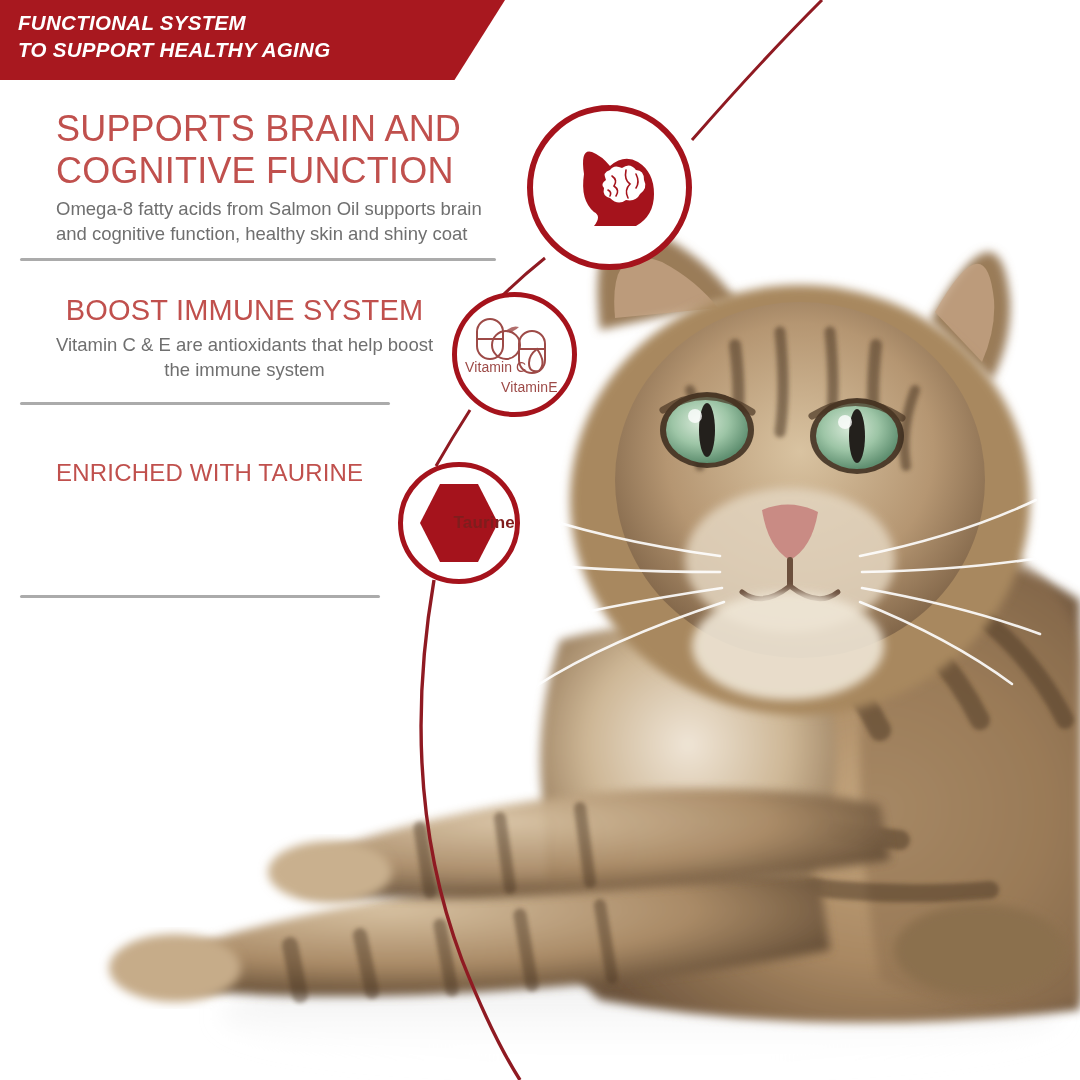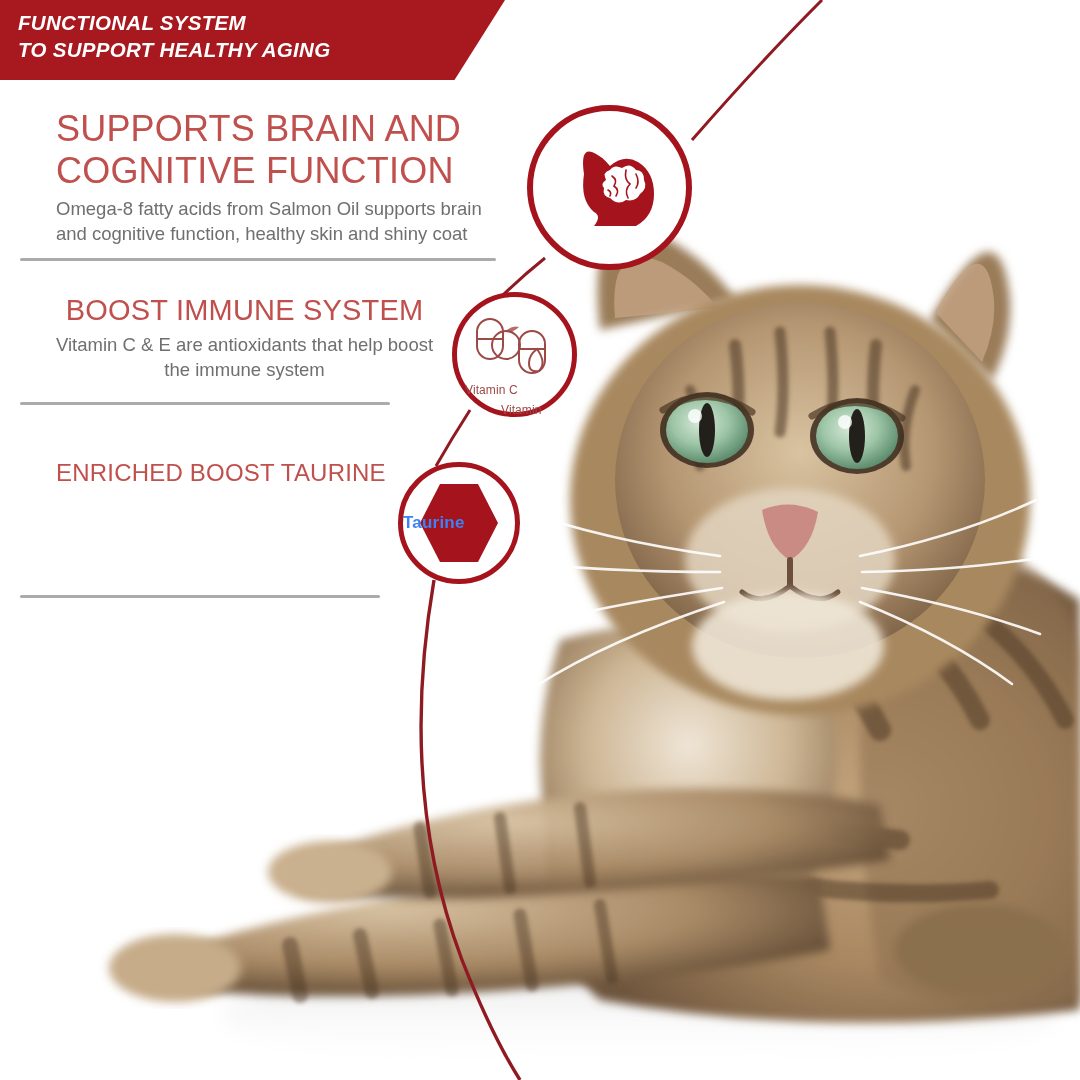--- a/index.html
+++ b/index.html
@@ -64,27 +64,27 @@
     box-sizing:border-box;
     display:flex;align-items:center;justify-content:center;
   }
   #badge-brain{left:527px;top:105px;width:165px;height:165px;}
   #badge-vitamin{left:452px;top:292px;width:125px;height:125px;border-width:5px;}
   #badge-taurine{left:398px;top:462px;width:122px;height:122px;border-width:5px;}
 
   .badge svg{display:block;}
   .hex-label{
     position:absolute;left:0;right:0;top:50%;transform:translateY(-50%);
-    text-align:left;color:#3b82f6;
+    text-align:right;color:#7f1d1d;
     font-size:17px;font-weight:bold;letter-spacing:.2px;
     pointer-events:none;
   }
   .vit-label{
-    position:absolute;color:#9d4a47;font-size:12px;letter-spacing:.1px;
-    pointer-events:none;white-space:nowrap;margin-top:24px;
+    position:absolute;color:#9d4a47;font-size:14px;letter-spacing:.1px;
+    pointer-events:none;white-space:nowrap;
   }
   #vit-c-label{left:8px;top:62px;}
   #vit-e-label{left:44px;top:82px;}
 </style>
 </head>
 <body>
 
 <div id="stage">
 
   <svg class="photo" viewBox="0 0 1080 1080" preserveAspectRatio="none">
@@ -244,21 +244,21 @@
   <div class="rule" style="left:20px;top:258px;width:476px;"></div>
 
   <div class="feature" id="feat-immune">
     <div class="f-title">BOOST IMMUNE SYSTEM</div>
     <div class="f-body">Vitamin C &amp; E are antioxidants that help boost
 the immune system</div>
   </div>
   <div class="rule" style="left:20px;top:402px;width:370px;"></div>
 
   <div class="feature" id="feat-taurine">
-    <div class="f-title">ENRICHED BOOST TAURINE</div>
+    <div class="f-title">ENRICHED WITH TAURINE</div>
   </div>
   <div class="rule" style="left:20px;top:595px;width:360px;"></div>
 
   <div class="badge" id="badge-brain">
     <svg width="120" height="120" viewBox="0 0 120 120">
       <path d="M34 46 Q30 20 42 24 Q52 28 60 38 Q74 26 88 34 Q104 44 104 66 Q104 88 86 98 L44 98 Q52 88 44 84 Q30 72 34 46 Z" fill="#a5131c"></path>
       <path d="M56 52 Q52 44 60 42 Q64 36 72 40 Q80 34 86 42 Q94 42 94 52 Q98 60 90 66 Q86 74 76 72 Q68 78 60 70 Q52 68 54 60 Q50 56 56 52 Z" fill="#ffffff"></path>
       <g stroke="#a5131c" stroke-width="1.6" fill="none" stroke-linecap="round">
         <path d="M62 48 Q68 52 64 58 Q70 62 66 68"></path>
         <path d="M76 42 Q74 52 80 56 Q74 62 78 70"></path>
@@ -274,21 +274,21 @@
         <rect x="12" y="14" width="26" height="40" rx="13"></rect>
         <line x1="12" y1="34" x2="38" y2="34"></line>
         <circle cx="41" cy="40" r="14"></circle>
         <path d="M41 26 Q47 20 54 22 Q48 28 41 27" fill="#9d4a47" stroke="none" opacity=".8"></path>
         <rect x="54" y="26" width="26" height="42" rx="13"></rect>
         <line x1="54" y1="44" x2="80" y2="44"></line>
         <path d="M72 44 Q82 58 74 66 Q64 68 64 58 Q64 50 72 44 Z"></path>
       </g>
     </svg>
     <span class="vit-label" id="vit-c-label">Vitamin C</span>
-    <span class="vit-label" id="vit-e-label">Vitamin</span>
+    <span class="vit-label" id="vit-e-label">VitaminE</span>
   </div>
 
   <div class="badge" id="badge-taurine">
     <svg width="98" height="98" viewBox="0 0 98 98">
       <polygon points="30,10 68,10 88,49 68,88 30,88 10,49" fill="#a5131c"></polygon>
     </svg>
     <span class="hex-label">Taurine</span>
   </div>
 
 </div>

